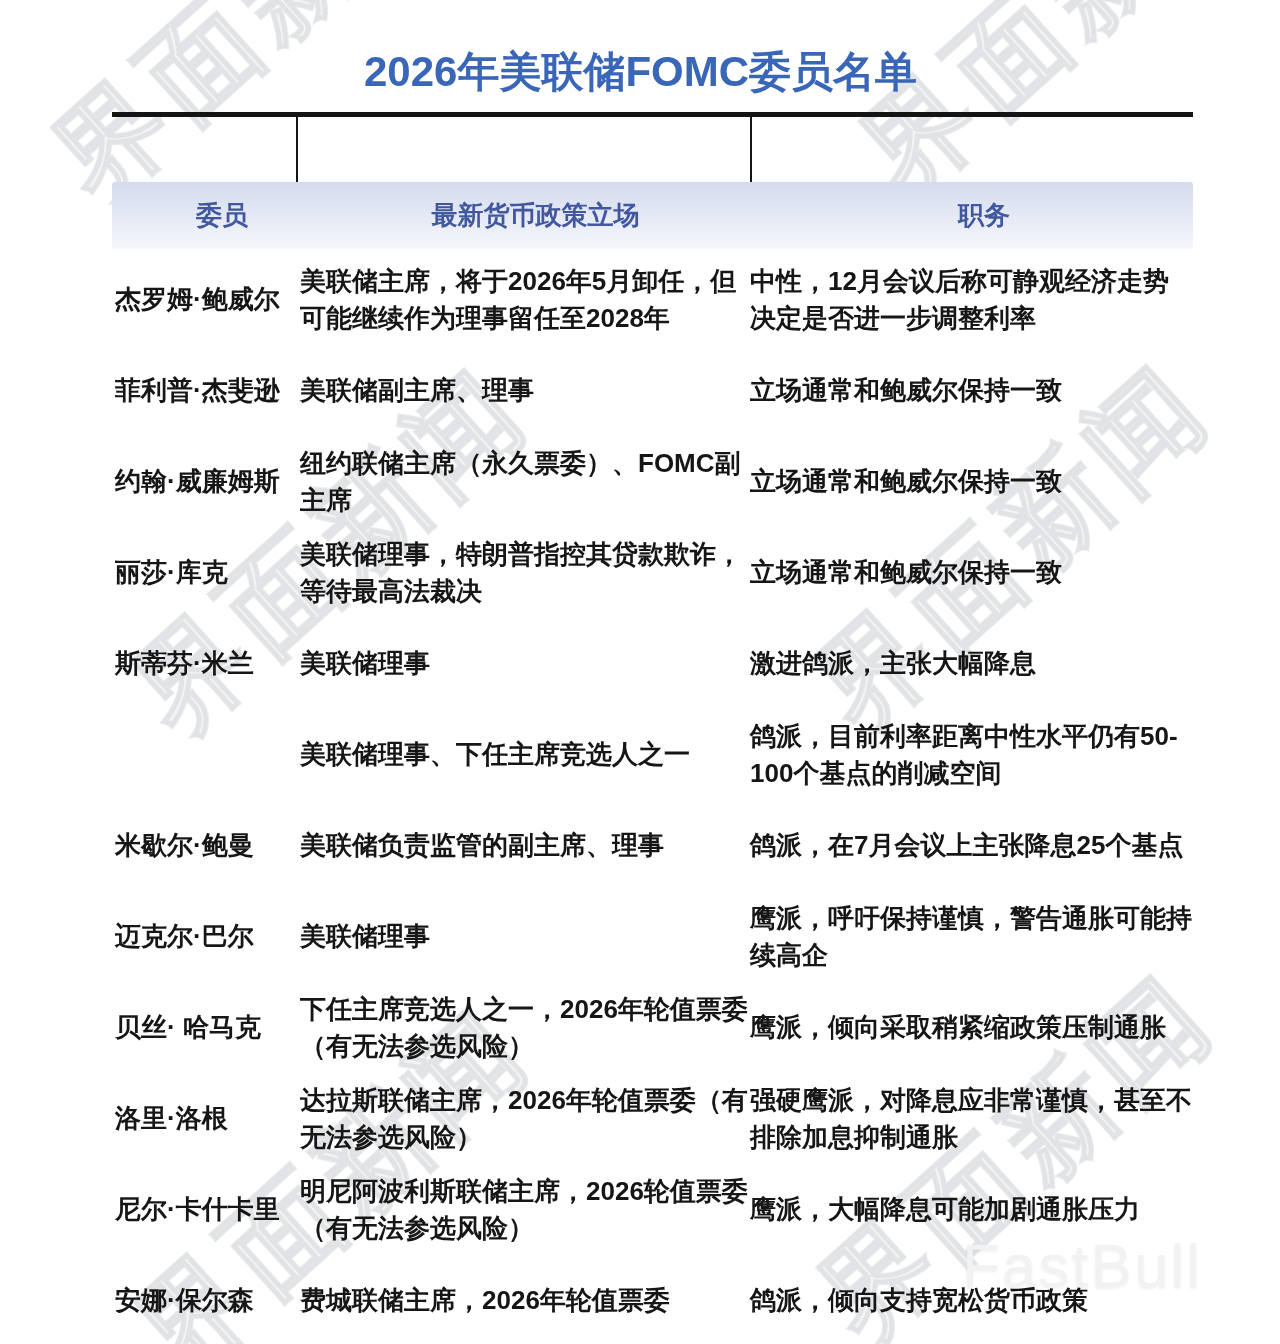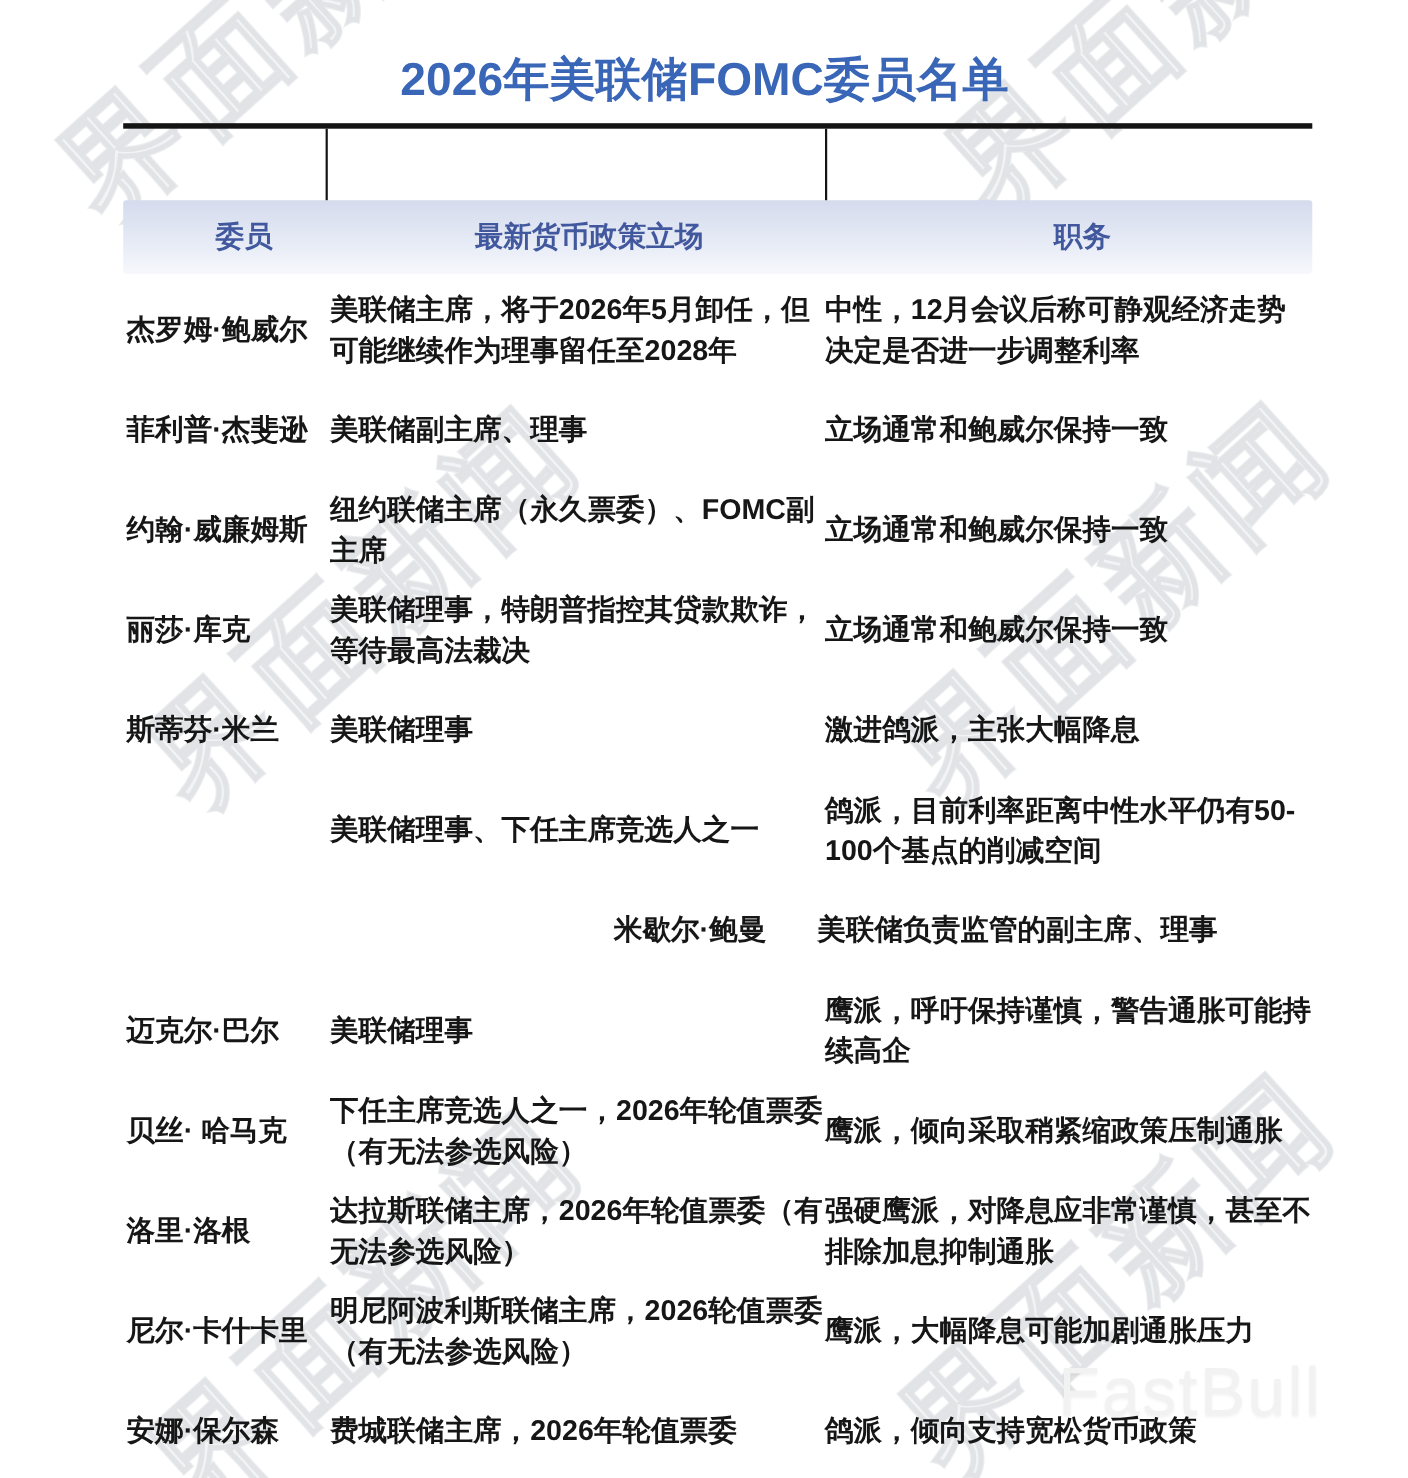--- a/index.html
+++ b/index.html
@@ -197,20 +197,21 @@
       </div>
 
       <div class="trow">
         <div class="cell c2">美联储理事、下任主席竞选人之一</div>
         <div class="cell c3">鸽派，目前利率距离中性水平仍有50-100个基点的削减空间</div>
       </div>
 
       <div class="trow">
         <div class="cell c1">米歇尔·鲍曼</div>
         <div class="cell c2">美联储负责监管的副主席、理事</div>
+        <div class="cell c3">鸽派，在7月会议上主张降息25个基点</div>
       </div>
 
       <div class="trow">
         <div class="cell c1">迈克尔·巴尔</div>
         <div class="cell c2">美联储理事</div>
         <div class="cell c3">鹰派，呼吁保持谨慎，警告通胀可能持续高企</div>
       </div>
 
       <div class="trow">
         <div class="cell c1">贝丝· 哈马克</div>

